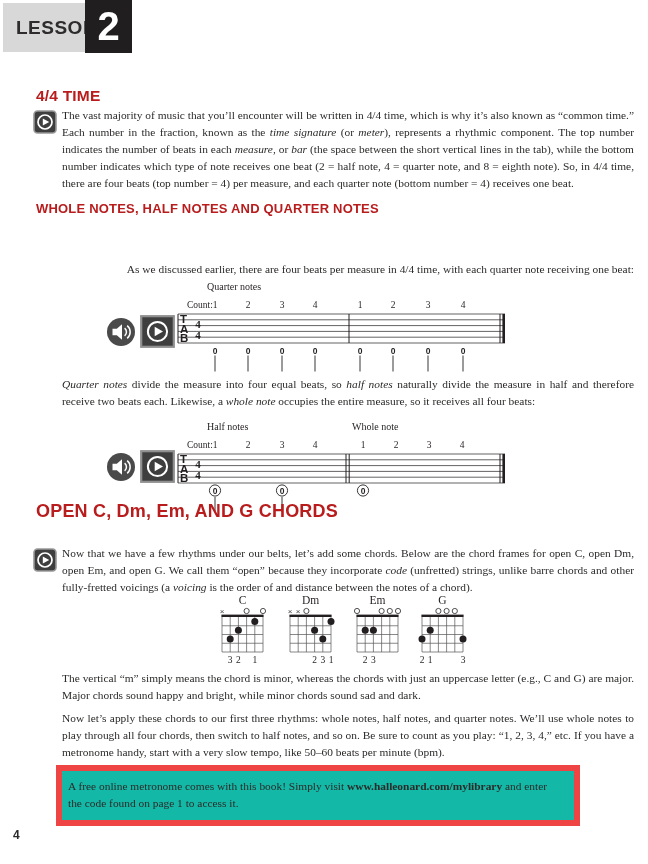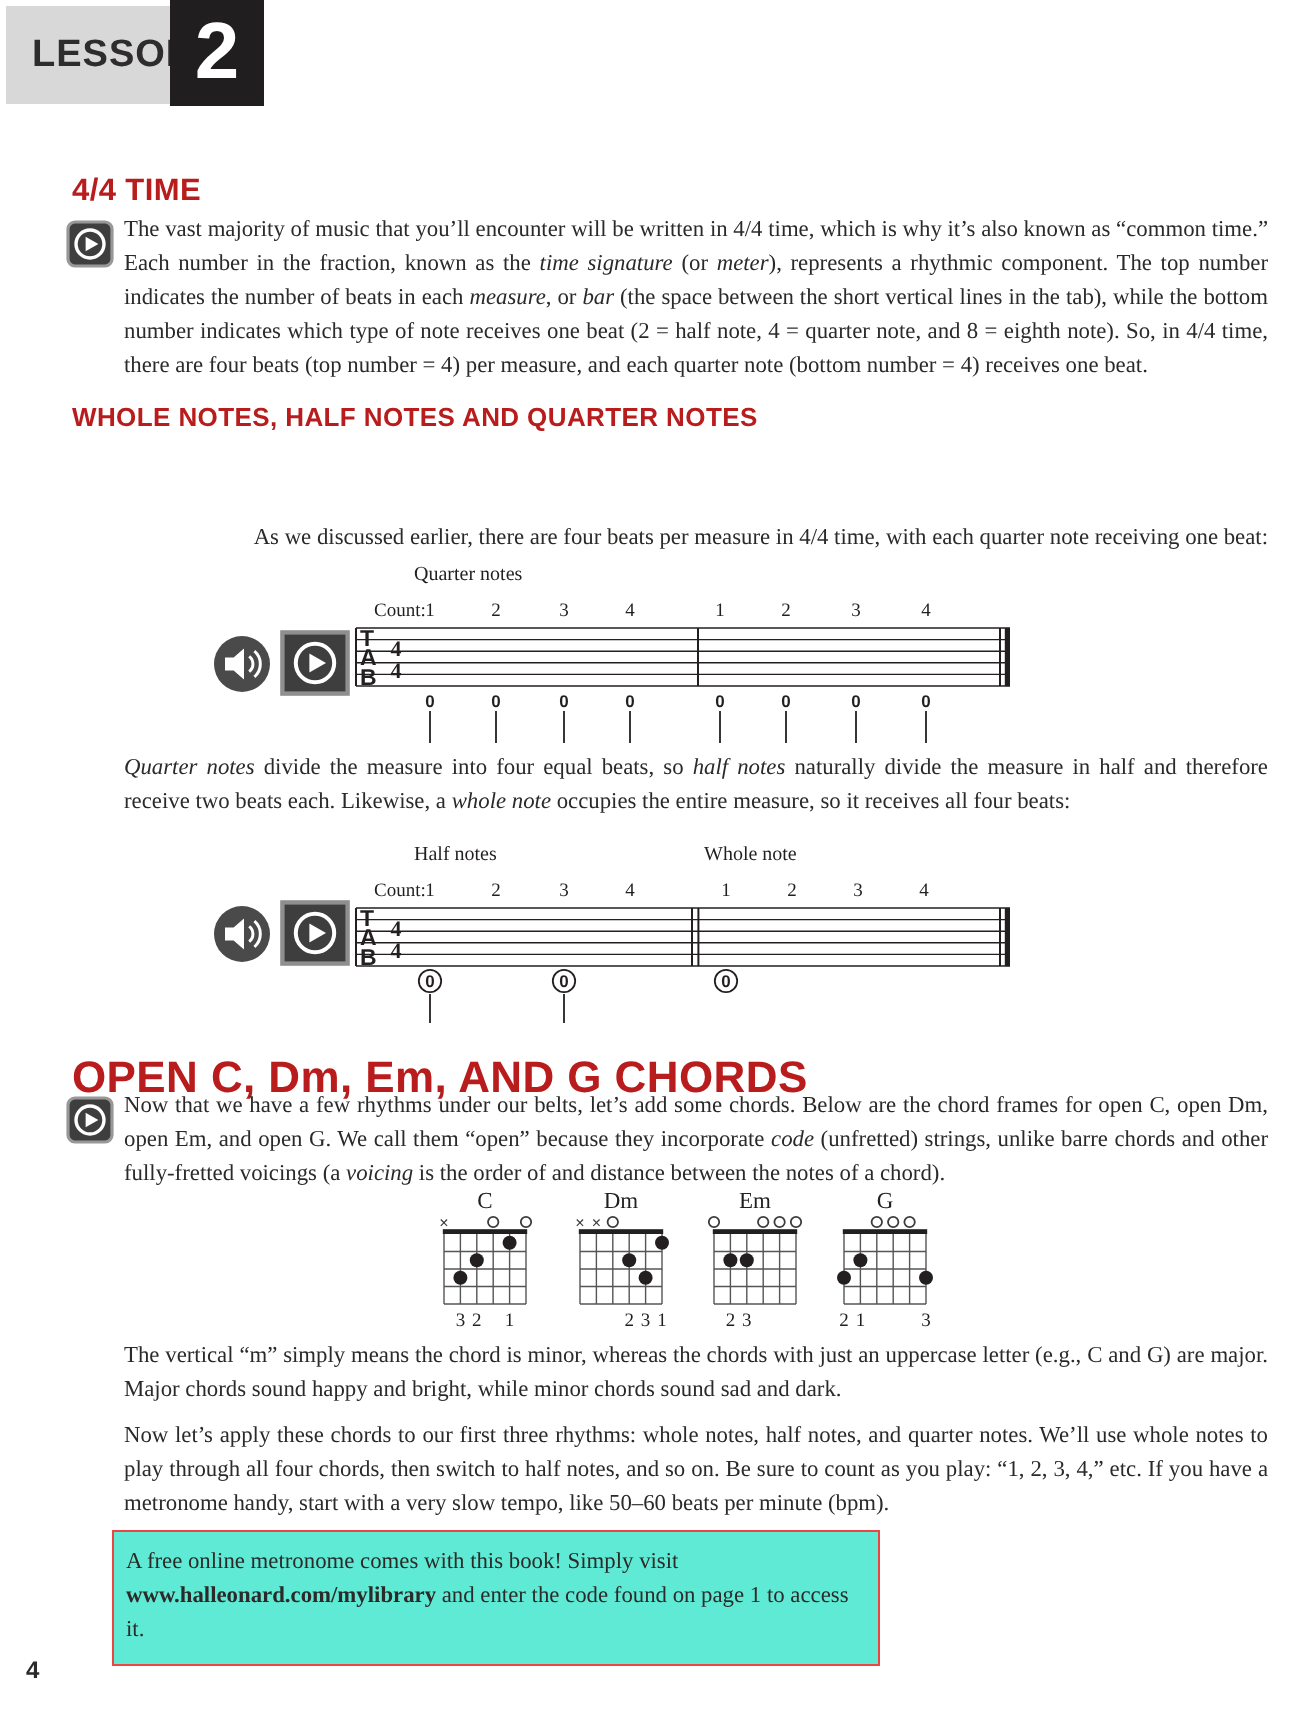--- a/index.html
+++ b/index.html
@@ -11,35 +11,35 @@
   .lesson-gray{left:3px;top:3px;width:82px;height:49px;background:#d8d8d8;
     display:flex;align-items:center;padding-left:13px;box-sizing:border-box;
     font-weight:bold;font-size:19px;letter-spacing:.5px;color:#2e2c2d;}
   .lesson-black{left:85px;top:0;width:47px;height:53px;background:#211e1f;color:#fff;
     display:flex;align-items:center;justify-content:center;font-weight:bold;font-size:40px;}
   
   h2.sec{position:absolute;margin:0;font-family:"Liberation Sans",sans-serif;
     font-weight:bold;color:#b91c1c;letter-spacing:.2px;}
   #h-time{left:36px;top:87px;font-size:15.5px;}
   #h-notes{left:36px;top:201px;font-size:13px;}
-  #h-chords{left:36px;top:526px;font-size:22px;}
+  #h-chords{left:36px;top:501px;font-size:18px;}
   
   p.body{position:absolute;margin:0;font-size:11.4px;line-height:17px;text-align:justify;color:#2b2a29;}
   #p-time{left:62px;top:107px;width:572px;}
   #p-notes1{left:62px;top:223px;width:572px;}
   #p-notes2{left:62px;top:261px;width:572px;text-align:right;}
   #p-between{left:62px;top:376px;width:572px;}
   #p-chords{left:62px;top:545px;width:572px;}
   #p-minor{left:62px;top:670px;width:572px;}
   #p-apply{left:62px;top:710px;width:572px;}
   
   .icon{position:absolute;display:block;}
   
-  .info-box{left:56px;top:765px;width:384px;box-sizing:border-box;background:#5eead4;
-    border:1px solid #ef4444;padding:7px 12px 8px 6px;font-size:11.4px;line-height:17px;}
+  .info-box{left:56px;top:765px;width:524px;box-sizing:border-box;background:#14b8a6;
+    border:6px solid #ef4444;padding:7px 12px 8px 6px;font-size:11.4px;line-height:17px;}
   .page-num{left:13px;top:828px;font-family:"Liberation Sans",sans-serif;font-weight:bold;
     font-size:12px;color:#2b2a29;}
   svg text{user-select:none;}
 </style>
 </head>
 <body>
 
 <div class="page">
 
   <div class="abs lesson-gray sans">LESSON</div>

